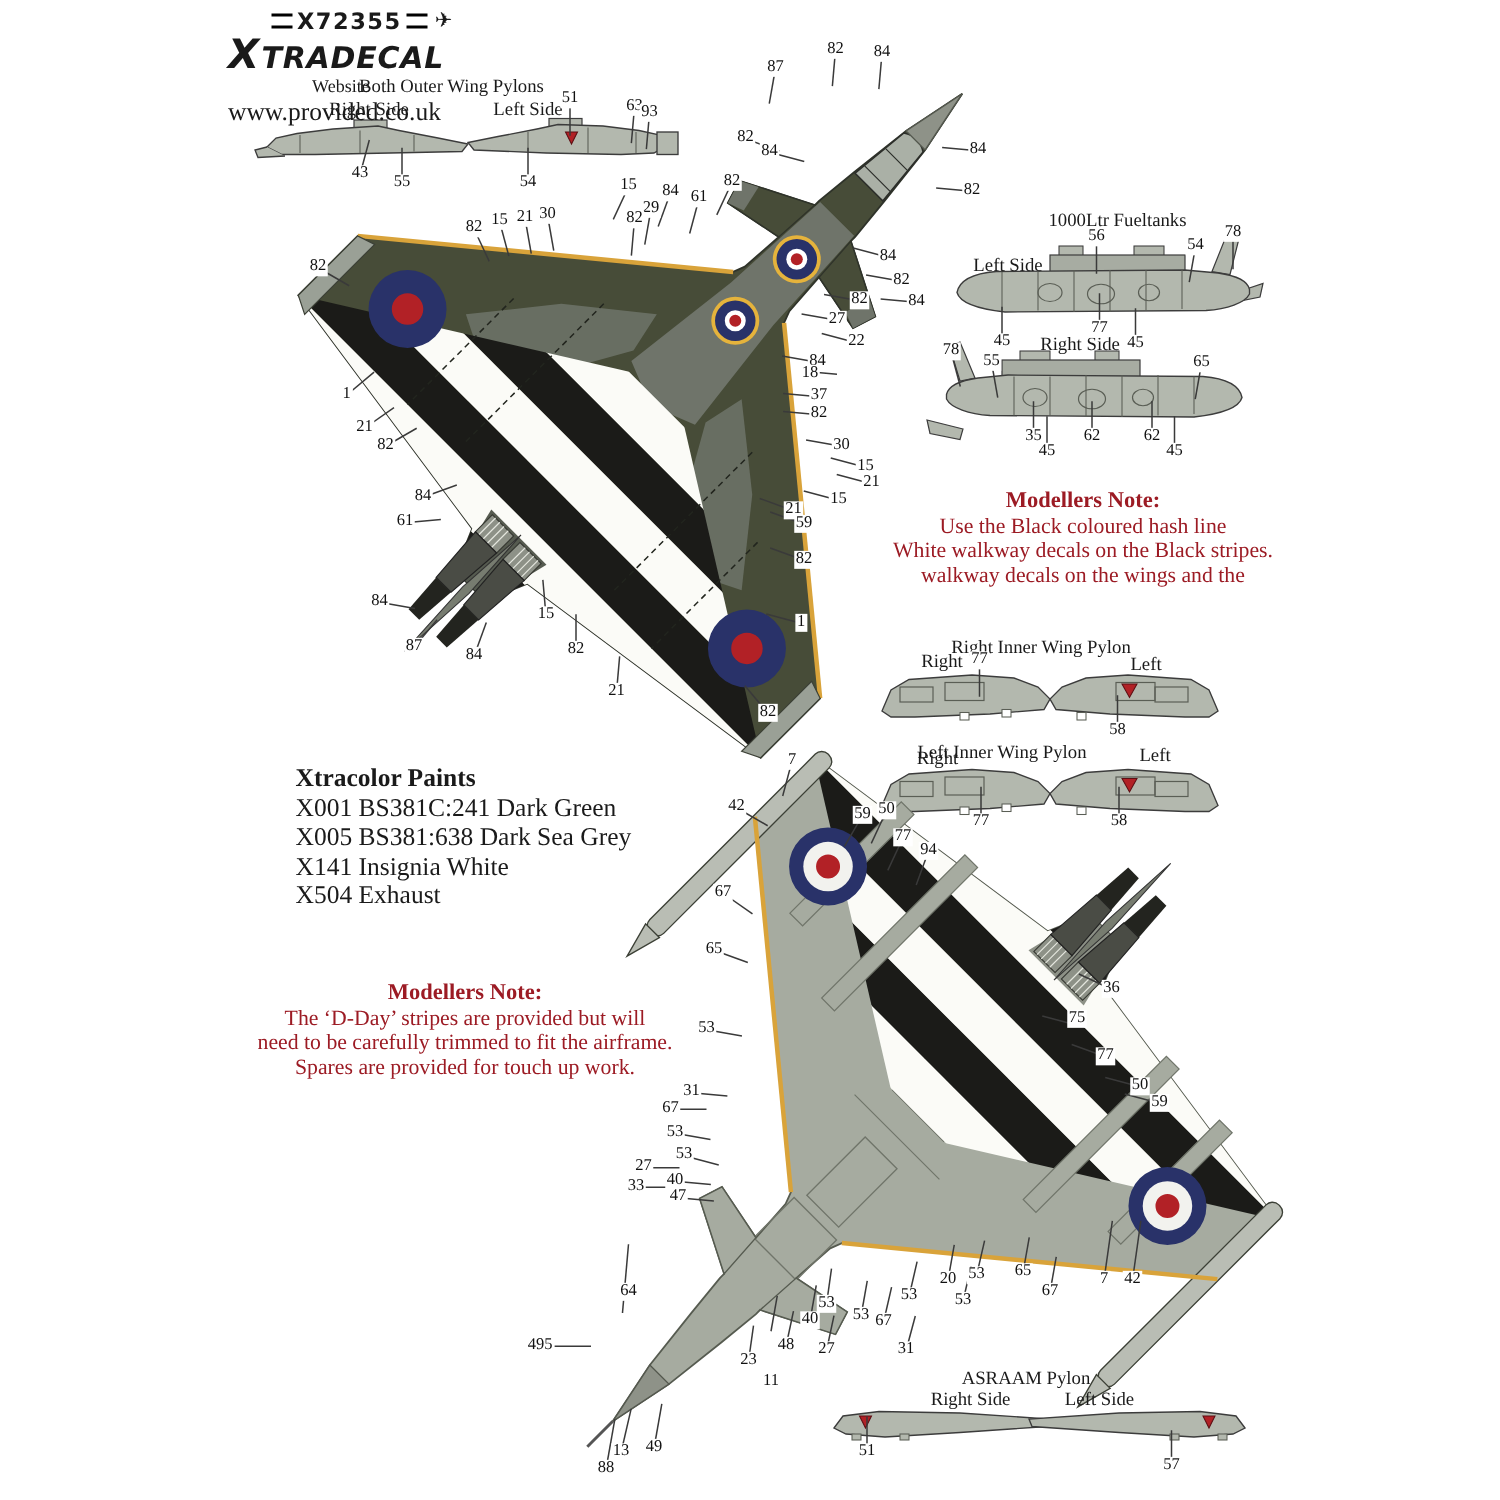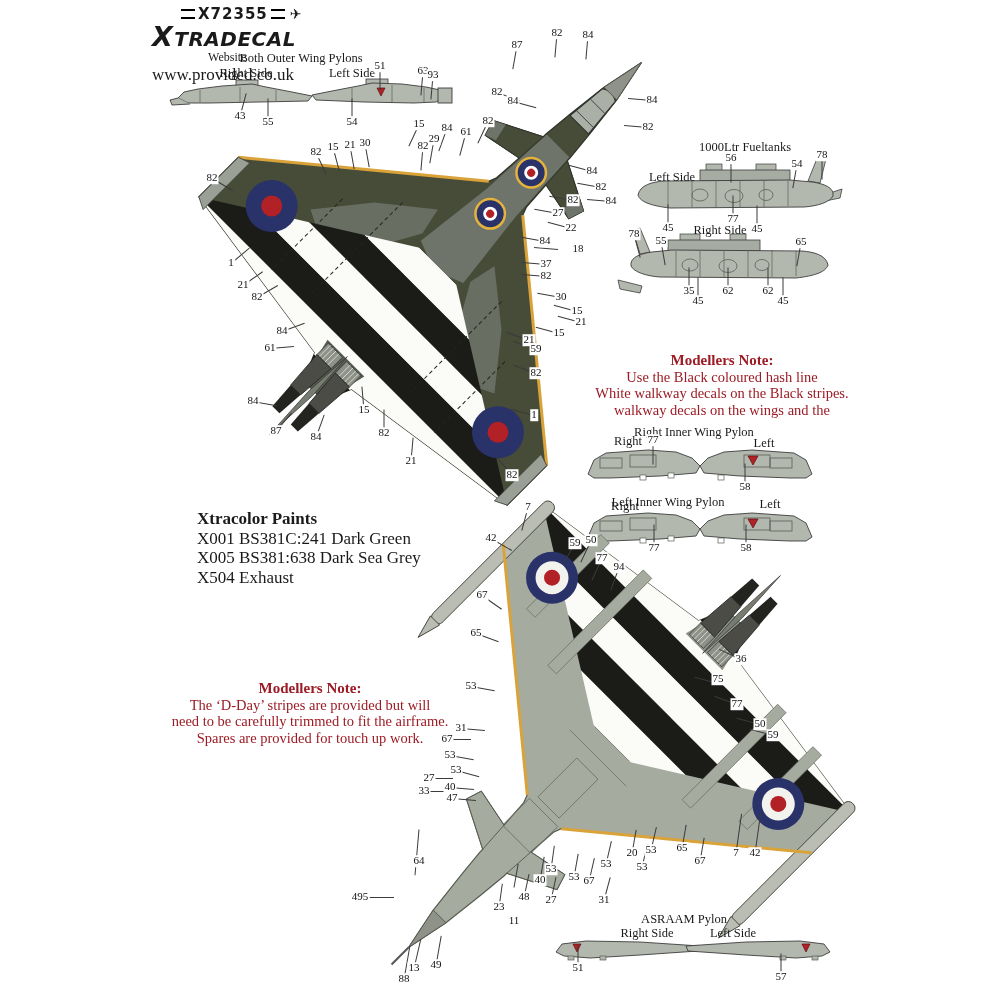--- a/index.html
+++ b/index.html
@@ -6,21 +6,21 @@
   #sheet{position:relative;width:1000px;height:1000px;background:#fff;overflow:hidden;
          font-family:"Liberation Serif",serif;color:#1a1a1a;}
   #art{position:absolute;left:0;top:0;}
   .lbl{position:absolute;transform:translate(-50%,-50%);white-space:nowrap;
        font-family:"Liberation Serif",serif;color:#1a1a1a;}
   .t12{font-size:12.5px;}
   .co{position:absolute;transform:translate(-50%,-50%);font:11px "Liberation Serif",serif;
       color:#111;background:#fff;line-height:1.05;padding:0 1px;z-index:5;}
   .leader{position:absolute;height:1px;background:#3a3a3a;transform-origin:0 50%;z-index:4;}
   .note{position:absolute;transform:translateX(-50%);text-align:center;color:#9c1b24;
-        font-size:14.5px;line-height:16.5px;z-index:3;margin-top:26px;}
+        font-size:14.5px;line-height:16.5px;z-index:3;}
   .note-title{font-weight:bold;font-size:15px;}
   #paints{position:absolute;font-size:17px;line-height:19.5px;z-index:3;}
   .paints-title{font-weight:bold;}
   #logo{position:absolute;z-index:3;}
   .logo-row1{font-family:"DejaVu Sans",sans-serif;font-weight:bold;font-size:15px;
              display:flex;align-items:center;letter-spacing:1px;padding-left:26px;}
   .dash{width:14px;height:6px;border-top:2px solid #000;border-bottom:2px solid #000;
         display:inline-block;margin:0 3px;}
   .plane{font-size:14px;margin-left:2px;}
   .logo-row2{font-family:"DejaVu Sans",sans-serif;font-style:italic;font-weight:900;
@@ -285,20 +285,21 @@
 <div class="lbl t12" style="left:764px;top:443px">Left</div>
 
 <div class="lbl t12" style="left:668px;top:502px">Left Inner Wing Pylon</div>
 <div class="lbl t12" style="left:625px;top:506px">Right</div>
 <div class="lbl t12" style="left:770px;top:504px">Left</div>
 
 <div id="paints" style="left:197px;top:509px">
   <div class="paints-title">Xtracolor Paints</div>
   <div>X001 BS381C:241 Dark Green</div>
   <div>X005 BS381:638 Dark Sea Grey</div>
+  <div>X141 Insignia White</div>
   <div>X504 Exhaust</div>
 </div>
 
 <div class="note" style="left:310px;top:654px;width:290px">
   <div class="note-title">Modellers Note:</div>
   <div>The ‘D-Day’ stripes are provided but will</div>
   <div>need to be carefully trimmed to fit the airframe.</div>
   <div>Spares are provided for touch up work.</div>
 </div>
 
@@ -341,21 +342,21 @@
       <div class="co" style="left: 611px; top: 201px;">84</div>
       <div class="leader" style="left: 573px; top: 200px; width: 24px; transform: rotate(190deg);"></div>
       <div class="co" style="left: 573px; top: 200px;">82</div>
       <div class="leader" style="left: 558px; top: 213px; width: 24px; transform: rotate(190deg);"></div>
       <div class="co" style="left: 558px; top: 213px;">27</div>
       <div class="leader" style="left: 571px; top: 228px; width: 24px; transform: rotate(195deg);"></div>
       <div class="co" style="left: 571px; top: 228px;">22</div>
       <div class="leader" style="left: 545px; top: 241px; width: 24px; transform: rotate(190deg);"></div>
       <div class="co" style="left: 545px; top: 241px;">84</div>
       <div class="leader" style="left: 558px; top: 249px; width: 24px; transform: rotate(185deg);"></div>
-      <div class="co" style="left: 578px; top: 249px;">18</div>
+      <div class="co" style="left: 540px; top: 249px;">18</div>
       <div class="leader" style="left: 546px; top: 264px; width: 24px; transform: rotate(185deg);"></div>
       <div class="co" style="left: 546px; top: 264px;">37</div>
       <div class="leader" style="left: 546px; top: 276px; width: 24px; transform: rotate(185deg);"></div>
       <div class="co" style="left: 546px; top: 276px;">82</div>
       <div class="leader" style="left: 561px; top: 297px; width: 24px; transform: rotate(190deg);"></div>
       <div class="co" style="left: 561px; top: 297px;">30</div>
       <div class="leader" style="left: 577px; top: 311px; width: 24px; transform: rotate(195deg);"></div>
       <div class="co" style="left: 577px; top: 311px;">15</div>
       <div class="leader" style="left: 581px; top: 322px; width: 24px; transform: rotate(195deg);"></div>
       <div class="co" style="left: 581px; top: 322px;">21</div>

